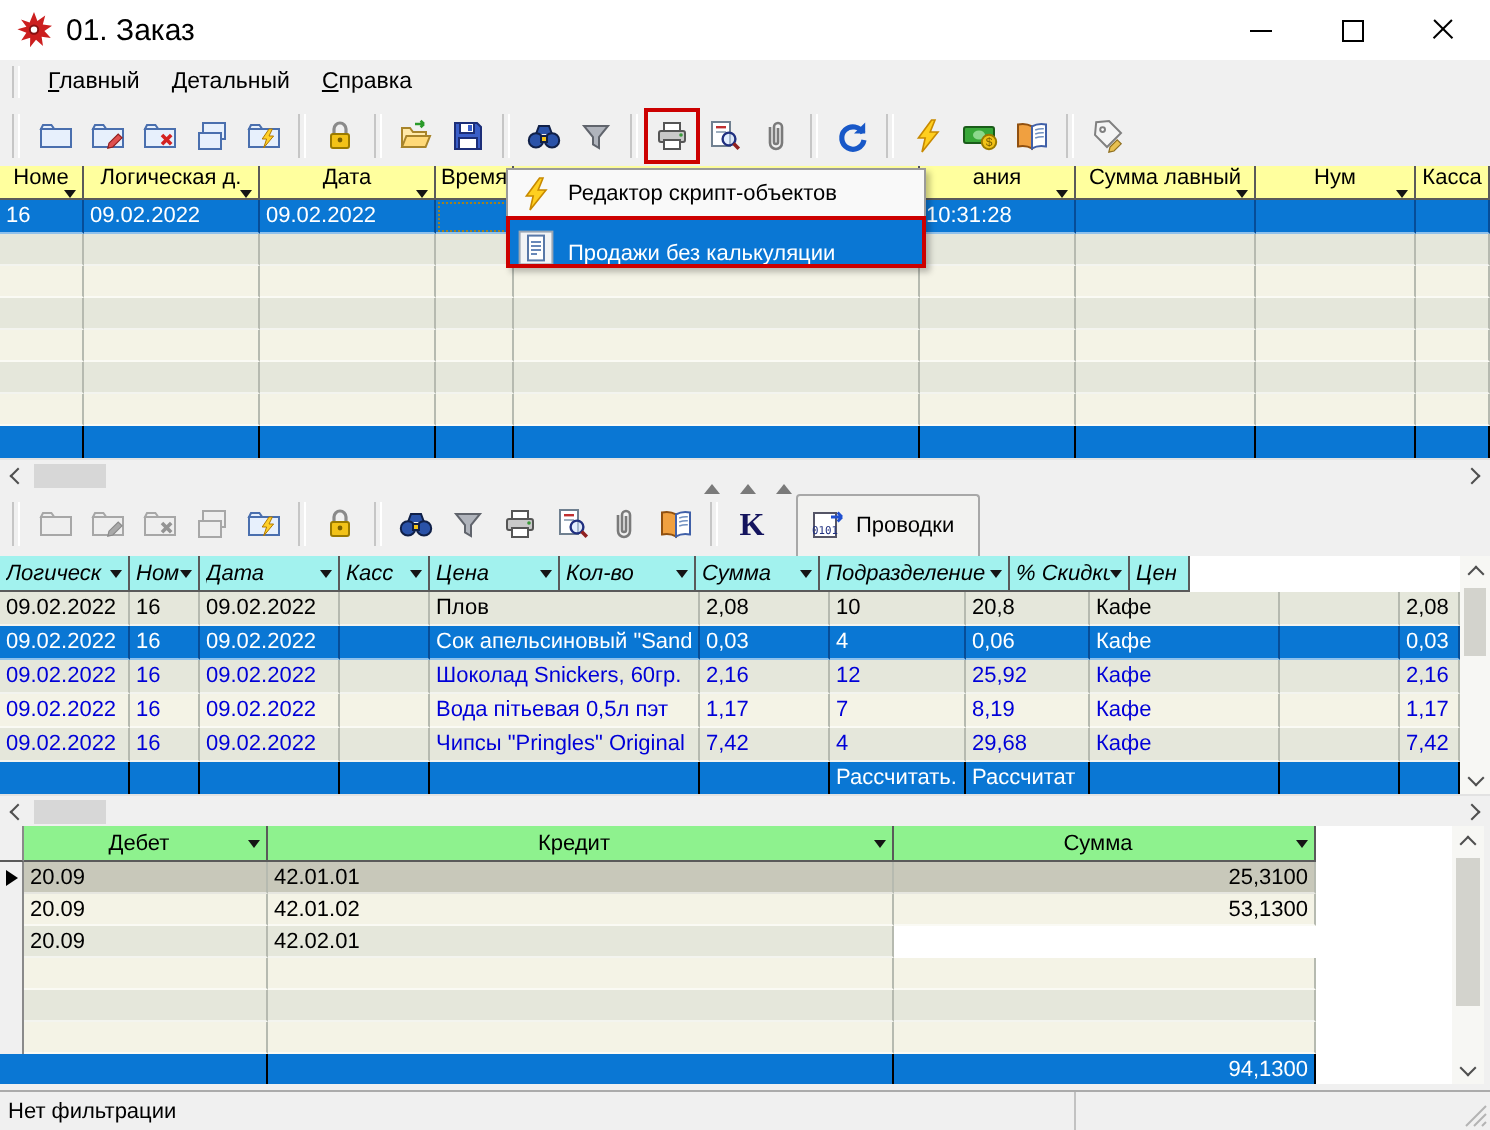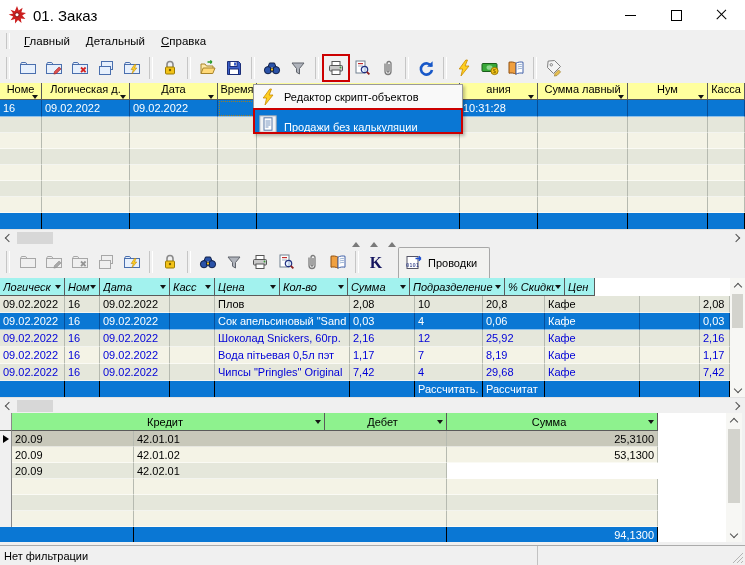--- a/index.html
+++ b/index.html
@@ -712,26 +712,26 @@
     <div class="sb-thumb-h" style="left:17px;width:36px;"></div>
     <div class="sb-btn h" style="right:0">
         <div class="chev right"></div>
       </div>
   </div>
 
   <div class="postings-bg"></div>
   <div class="grid" id="postings-table">
       <div class="row postings-h" style="height: 18px;">
         <div class="gcell ghead"></div>
+        <div class="hcell center" style="width: 122px;">
+          <span class="hlabel">Дебет</span>
+          <span class="harrow"></span>
+        </div>
         <div class="hcell center" style="width: 313px;">
           <span class="hlabel">Кредит</span>
-          <span class="harrow"></span>
-        </div>
-        <div class="hcell center" style="width: 122px;">
-          <span class="hlabel">Дебет</span>
           <span class="harrow"></span>
         </div>
         <div class="hcell center" style="width: 211px;">
           <span class="hlabel">Сумма</span>
           <span class="harrow"></span>
         </div>
       </div>
       <div class="row current" style="height: 16px;">
         <div class="gcell">
           <div class="marker"></div>

